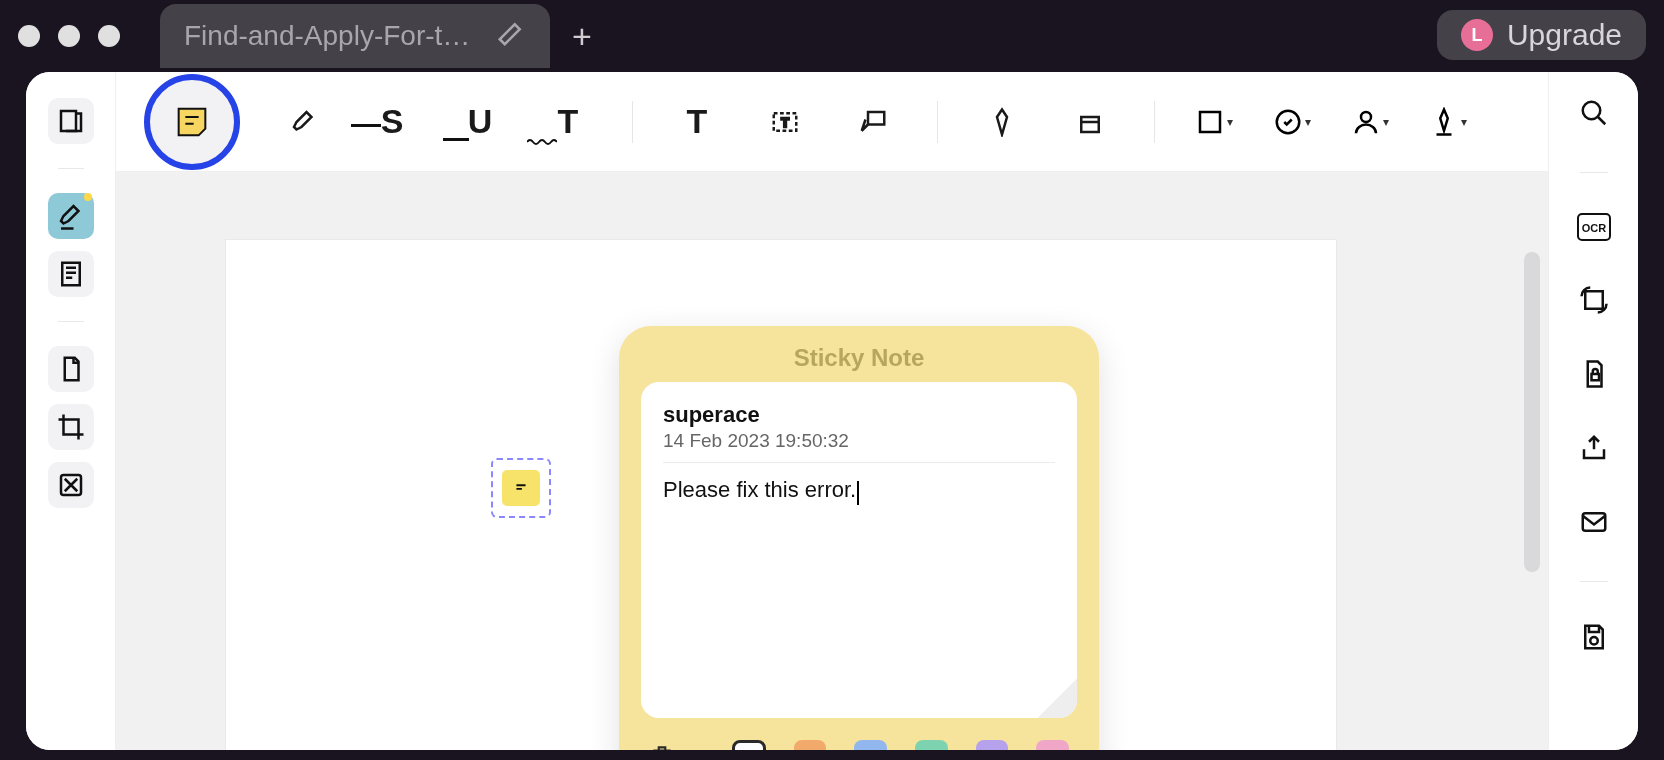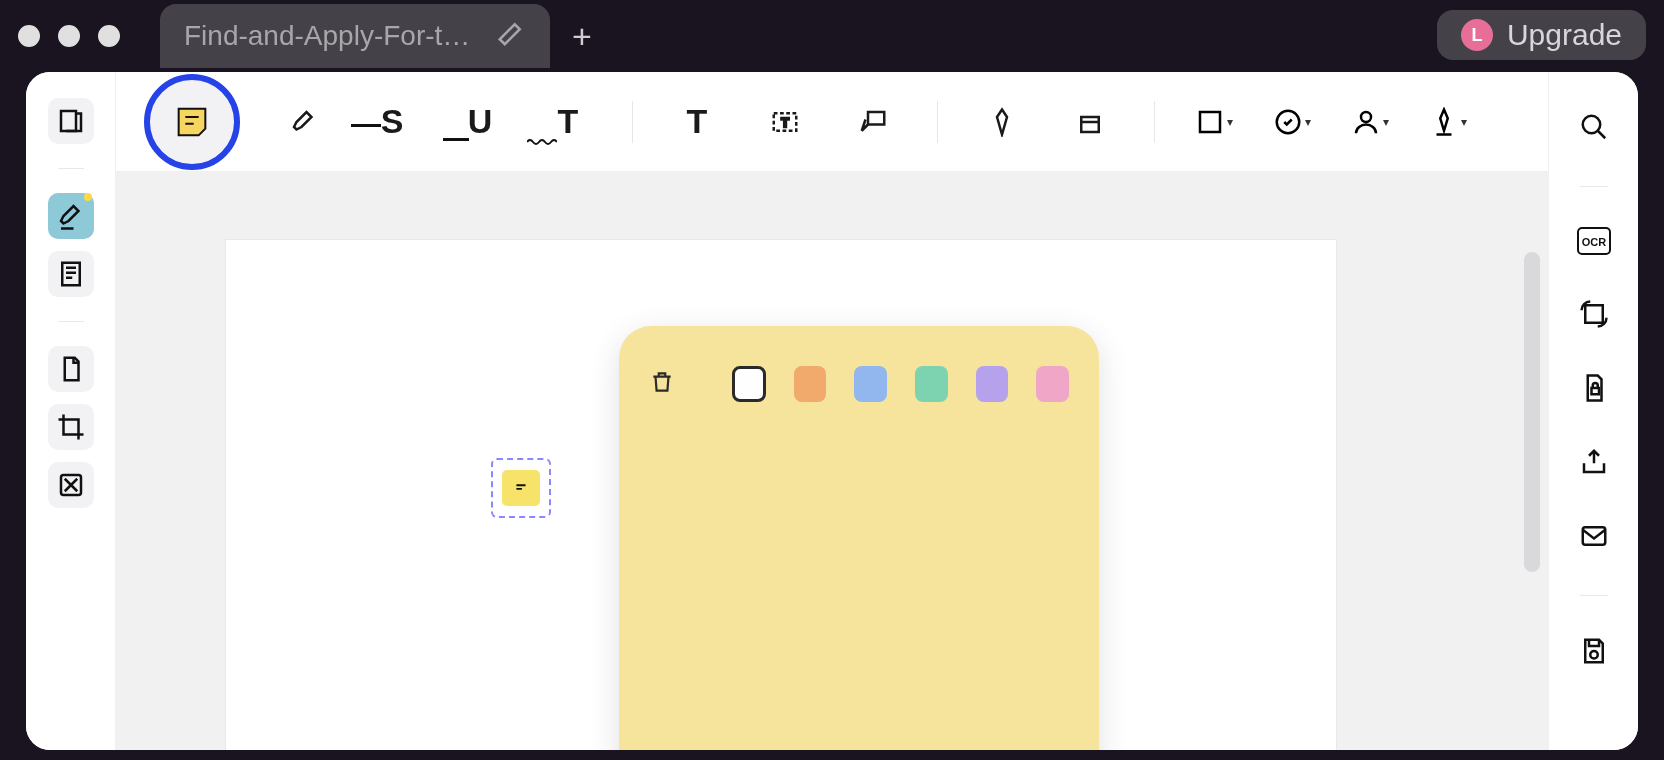--- a/index.html
+++ b/index.html
@@ -41,21 +41,21 @@
   .sticky-user { font-size: 22px; font-weight: 700; color: #111; }
   .sticky-date { font-size: 19px; color: #666; margin-top: 2px; }
   .sticky-hr { height: 1px; background: #ececef; margin: 10px 0 14px; }
   .sticky-text { font-size: 22px; color: #111; }
   .cursor { display:inline-block; width:2px; height:24px; background:#000; vertical-align:middle; margin-left:1px; }
   .dogear { position:absolute; right:0; bottom:0; width:40px; height:40px; background: linear-gradient(135deg, #fff 50%, #eeeeef 50%); border-top-left-radius: 4px; }
   .sticky-tools { height: 52px; margin-top: 14px; display: flex; align-items: center; gap: 28px; padding: 0 8px; }
   .trash { width: 30px; height: 34px; color: #2a2a2a; }
   .swatch { width: 36px; height: 36px; border-radius: 8px; }
   .swatch.sel { border: 3px solid #2a2a2a; }
-  .right-rail { width: 90px; background: #fff; border-left: 1px solid #efeff0; display: flex; flex-direction: column; align-items: center; padding-top: 40px; gap: 40px; color:#111; }
+  .right-rail { width: 90px; background: #fff; border-left: 1px solid #efeff0; display: flex; flex-direction: column; align-items: center; padding-top: 26px; gap: 40px; color:#111; }
   .sep-r { width: 28px; height: 1px; background: #e8e8ea; }
   .scrollbar { position: absolute; right: 8px; top: 80px; width: 16px; height: 320px; background: #d9d9dc; border-radius: 8px; }
   .icon { width: 30px; height: 30px; }
 </style>
 </head>
 <body>
 <div class="desktop">
 
 <div class="titlebar">
   <div class="traffic-lights">
@@ -208,20 +208,30 @@
 
         <div class="note-marker">
           <div class="mini">
             <svg width="22" height="22" viewBox="0 0 24 24" fill="none" stroke="#111" stroke-width="2">
                   <path d="M7 9h10M7 13h6"></path>
                 </svg>
           </div>
         </div>
 
         <div class="sticky">
+          <div class="sticky-title">Sticky Note</div>
+          <div class="sticky-body">
+            <div class="sticky-user">superace</div>
+            <div class="sticky-date">14 Feb 2023 19:50:32</div>
+            <div class="sticky-hr"></div>
+            <div>
+              <span class="sticky-text">Please fix this error.</span><span class="cursor"></span>
+            </div>
+            <div class="dogear"></div>
+          </div>
           <div class="sticky-tools">
             <div class="trash">
               <svg width="26" height="30" viewBox="0 0 24 24" fill="none" stroke="currentColor" stroke-width="2">
                     <path d="M4 7h16M9 7V4h6v3M6 7l1 13h10l1-13"></path>
                   </svg>
             </div>
             <div style="flex:1"></div>
             <div class="swatch sel" style="background:#fefefe"></div>
             <div class="swatch" style="background:#f2a96c"></div>
             <div class="swatch" style="background:#91b7ee"></div>

